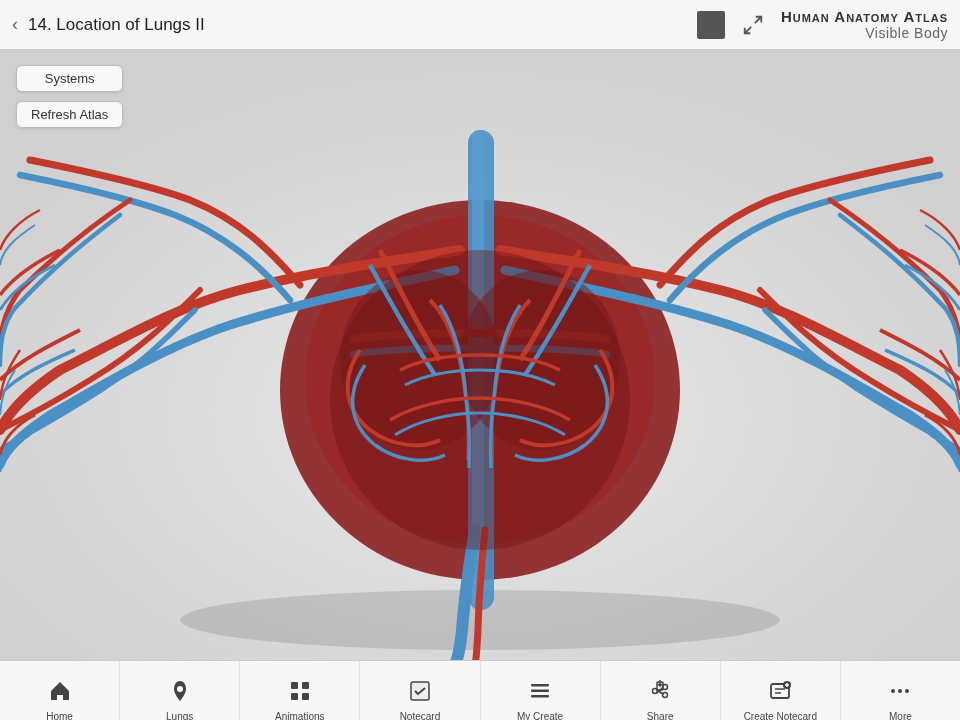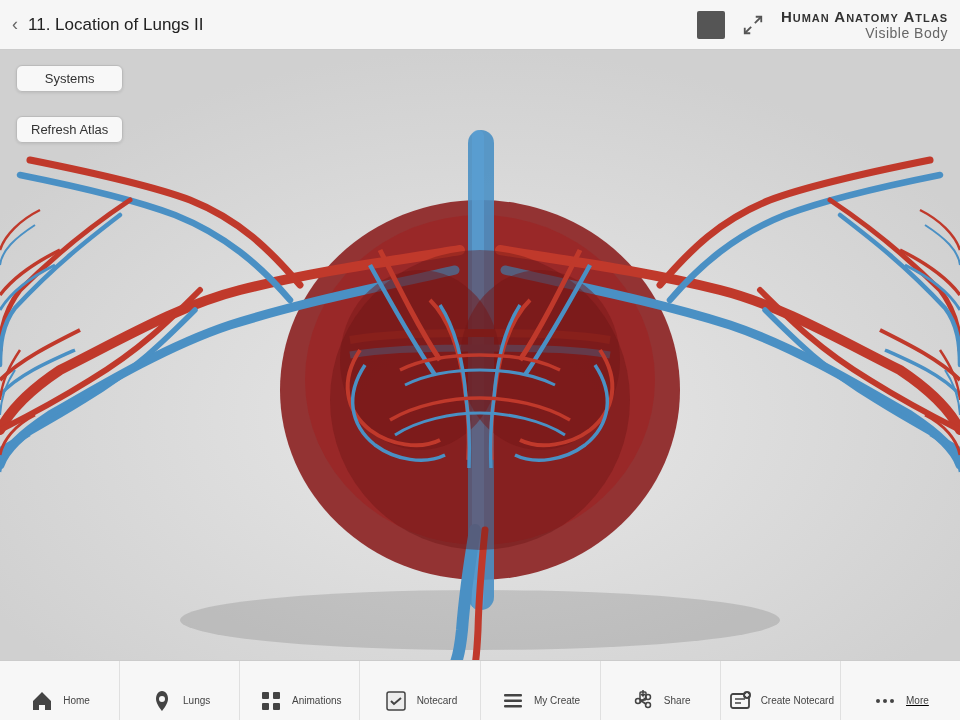--- a/index.html
+++ b/index.html
@@ -108,21 +108,21 @@
     }
 
     
     #controls-overlay {
       position: absolute;
       top: 65px;
       left: 16px;
       z-index: 5;
       display: flex;
       flex-direction: column;
-      gap: 24px;
+      gap: 9px;
     }
     .control-btn {
       background: rgba(255,255,255,0.85);
       border: 1px solid #bbb;
       border-radius: 6px;
       padding: 5px 14px;
       font-size: 13px;
       color: #333;
       cursor: pointer;
       white-space: nowrap;
@@ -136,21 +136,21 @@
       height: 60px;
       background: #f7f7f7;
       border-top: 1px solid #ccc;
       display: flex;
       align-items: stretch;
       z-index: 10;
     }
     .nav-item {
       flex: 1;
       display: flex;
-      flex-direction: row;
+      flex-direction: column;
       align-items: center;
       justify-content: center;
       cursor: pointer;
       gap: 8px;
       padding: 24px 4px 4px;
       border-right: 1px solid #e0e0e0;
     }
     .nav-item:last-child { border-right: none; text-decoration: underline; }
     .nav-icon {
       width: 26px;
@@ -171,21 +171,21 @@
     }
   </style>
 </head>
 <body>
 
 <div id="top-bar">
   <div id="top-bar-left">
     <div id="back-btn">
       <span id="back-chevron">‹</span>
     </div>
-    <span id="title-text">11. Location of Lungs II</span>
+    <span id="title-text">14. Location of Lungs II</span>
   </div>
   <div id="top-bar-right">
     <div id="square-icon-btn"></div>
     <div id="expand-icon-btn">
       <svg viewBox="0 0 24 24">
         <polyline points="15,3 21,3 21,9"></polyline>
         <polyline points="9,21 3,21 3,15"></polyline>
         <line x1="21" y1="3" x2="14" y2="10"></line>
         <line x1="3" y1="21" x2="10" y2="14"></line>
       </svg>

